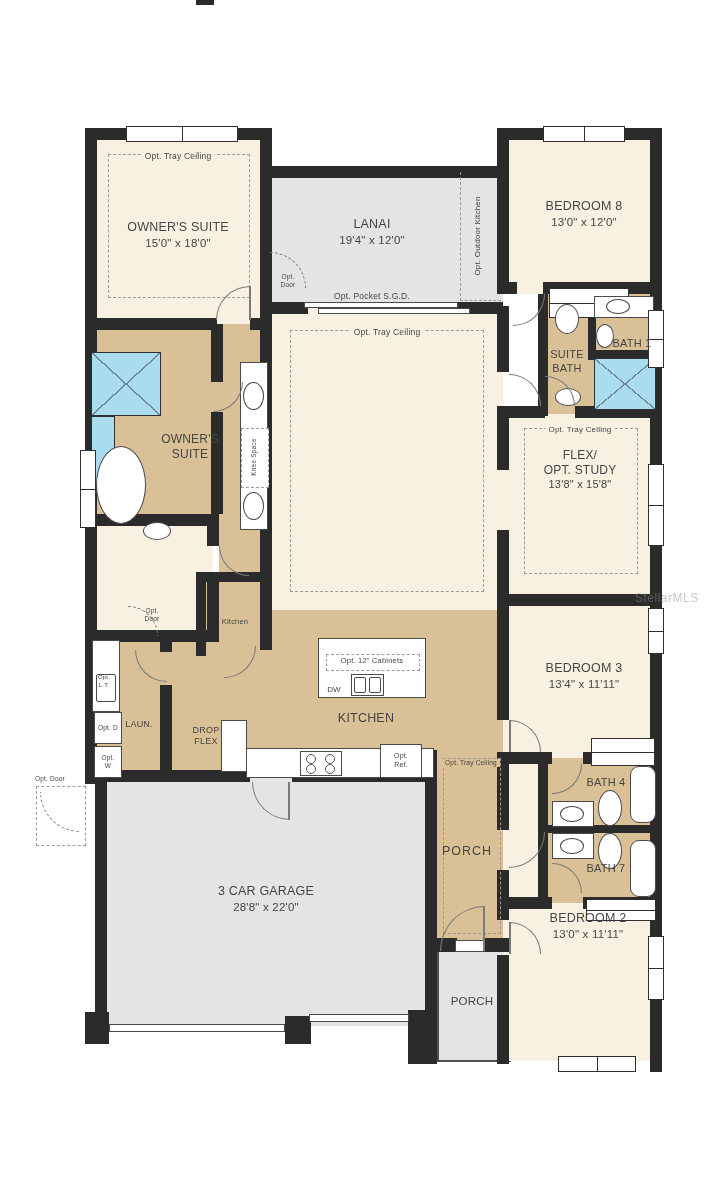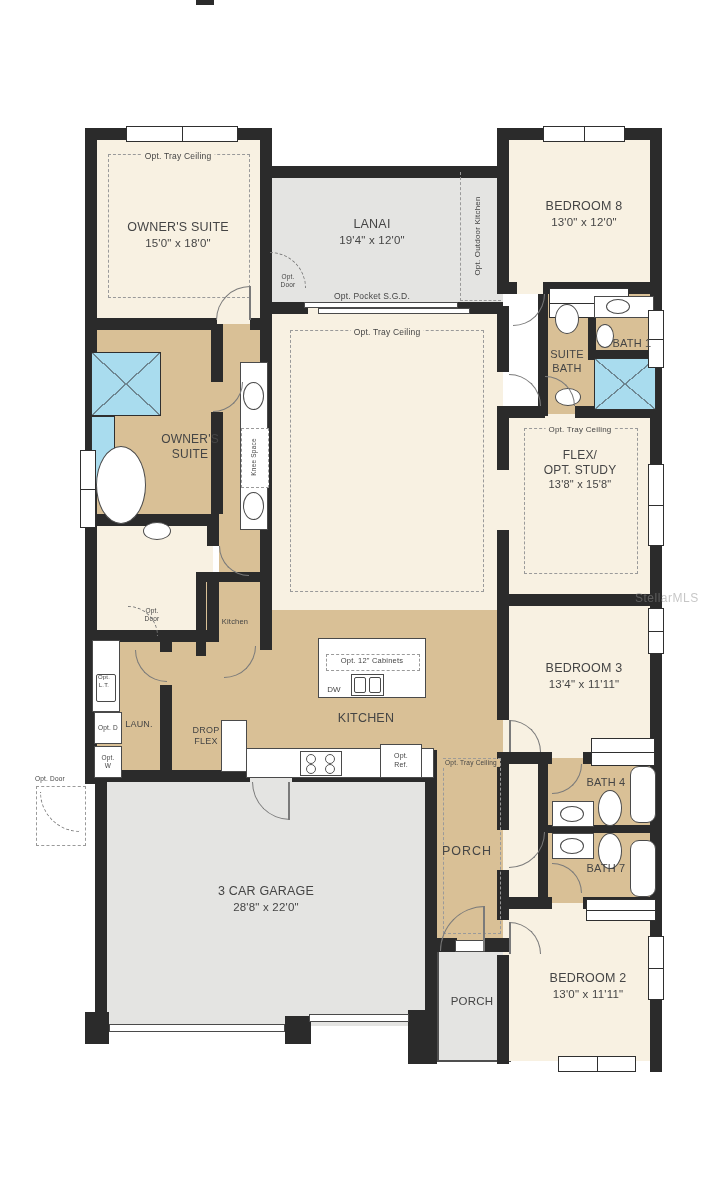--- a/index.html
+++ b/index.html
@@ -262,21 +262,21 @@
   <div class="lbl wrapl" style="left:108px;top:762px;font-size:6.5px;width:20px;z-index:7">Opt. W</div>
   <div class="lbl wrapl" style="left:50px;top:779px;font-size:6.5px;width:30px;background:#fff">Opt. Door</div>
 
   <div class="lbl" style="left:584px;top:676px;font-size:12.5px">
     <div>BEDROOM 3</div>
     <div style="font-size:11.5px">13'4" x 11'11"</div>
   </div>
   <div class="lbl" style="left:606px;top:783px;font-size:11px">BATH 4</div>
   <div class="lbl" style="left:606px;top:869px;font-size:11px">BATH 7</div>
 
-  <div class="lbl" style="left:588px;top:986px;font-size:12.5px">
+  <div class="lbl" style="left:588px;top:926px;font-size:12.5px">
     <div>BEDROOM 2</div>
     <div style="font-size:11.5px">13'0" x 11'11"</div>
   </div>
 
   <div class="lbl" style="left:467px;top:852px;font-size:12.5px;letter-spacing:1px">PORCH</div>
   <div class="lbl chip" style="left:471px;top:763px;font-size:6.5px;background:var(--room_tan)">Opt. Tray Ceiling</div>
 
   <div class="lbl" style="left:266px;top:899px;font-size:12.5px">
     <div>3 CAR GARAGE</div>
     <div style="font-size:11.5px">28'8" x 22'0"</div>

